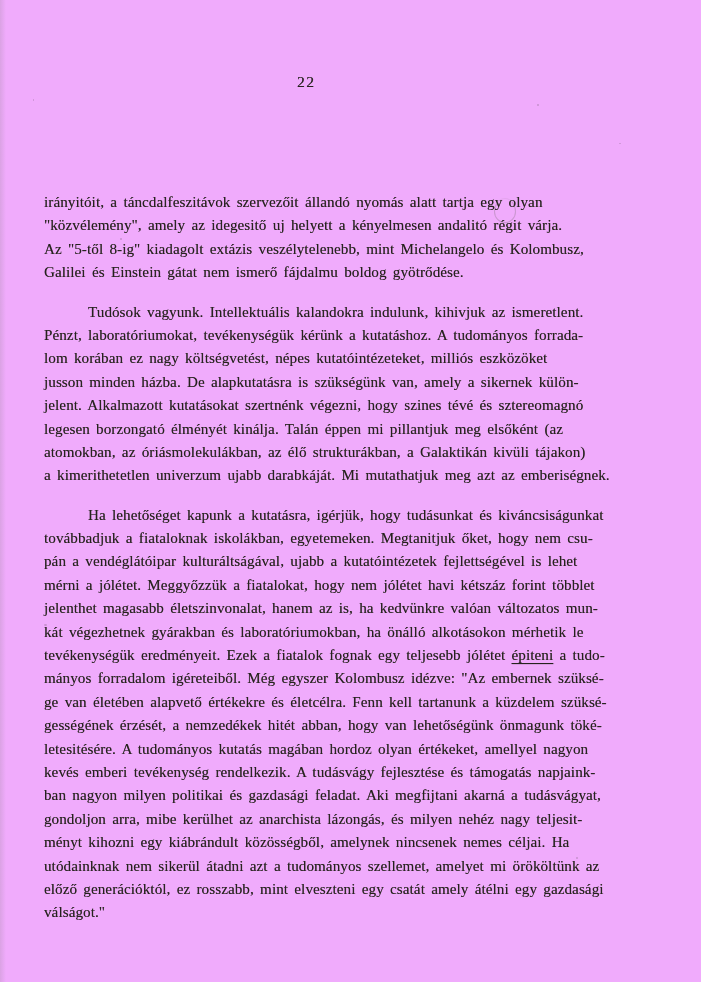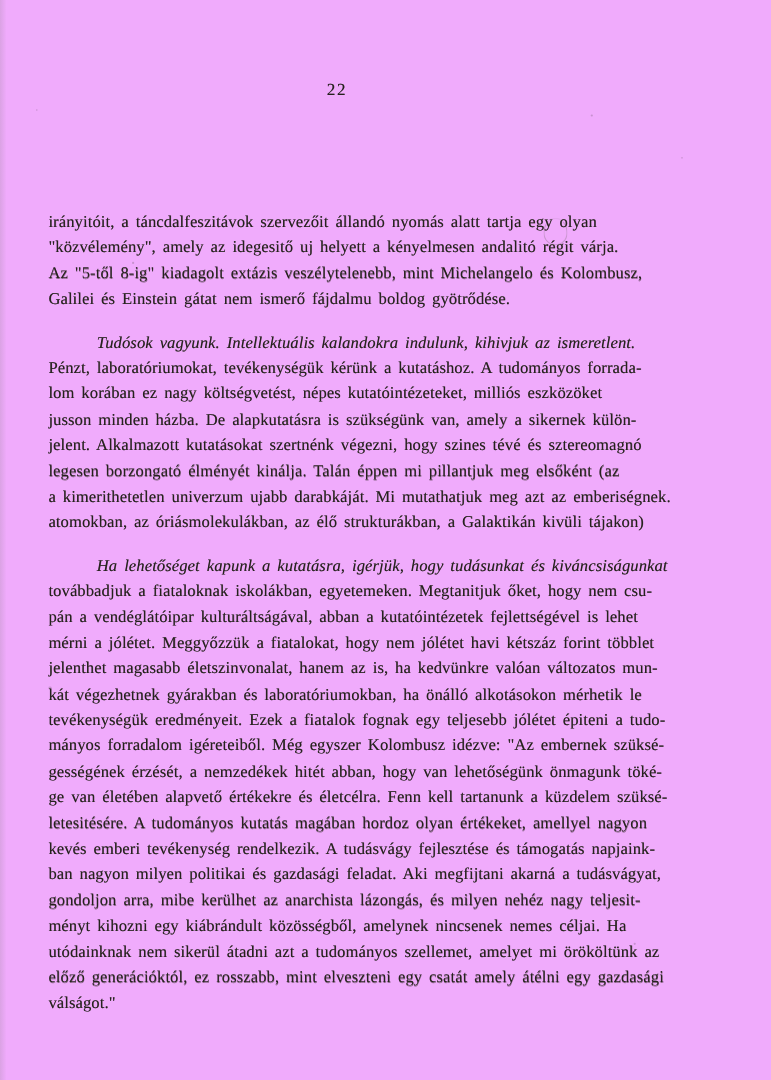--- a/index.html
+++ b/index.html
@@ -44,22 +44,23 @@
   .para + .para { margin-top: 16px; }
   .line {
     height: 23.4px;
     line-height: 23.4px;
     font-size: 15px;
     white-space: nowrap;
     word-spacing: 2.4px;
     letter-spacing: 0.12px;
     text-shadow: 0.25px 0.25px 0.45px rgba(55,48,40,0.55);
   }
-  .line.indent { padding-left: 44px; font-style: italic; }
+  .line.indent { padding-left: 44px; }
   .u {
+    text-decoration: underline;
     text-underline-offset: 3px;
   }
   
   .mark-curl {
     position: absolute;
     left: 494px;
     top: 198px;
     width: 20px;
     height: 23px;
     border: 1.2px solid rgba(95,90,84,0.26);
@@ -97,34 +98,34 @@
         <div class="line">Az "5-től 8-ig" kiadagolt extázis veszélytelenebb, mint Michelangelo és Kolombusz,</div>
         <div class="line">Galilei és Einstein gátat nem ismerő fájdalmu boldog gyötrődése.</div>
       </div>
     <div class="para">
         <div class="line indent">Tudósok vagyunk. Intellektuális kalandokra indulunk, kihivjuk az ismeretlent.</div>
         <div class="line">Pénzt, laboratóriumokat, tevékenységük kérünk a kutatáshoz. A tudományos forrada-</div>
         <div class="line">lom korában ez nagy költségvetést, népes kutatóintézeteket, milliós eszközöket</div>
         <div class="line">jusson minden házba. De alapkutatásra is szükségünk van, amely a sikernek külön-</div>
         <div class="line">jelent. Alkalmazott kutatásokat szertnénk végezni, hogy szines tévé és sztereomagnó</div>
         <div class="line">legesen borzongató élményét kinálja. Talán éppen mi pillantjuk meg elsőként (az</div>
+        <div class="line">atomokban, az óriásmolekulákban, az élő strukturákban, a Galaktikán kivüli tájakon)</div>
         <div class="line">a kimerithetetlen univerzum ujabb darabkáját. Mi mutathatjuk meg azt az emberiségnek.</div>
-        <div class="line">atomokban, az óriásmolekulákban, az élő strukturákban, a Galaktikán kivüli tájakon)</div>
       </div>
     <div class="para">
         <div class="line indent">Ha lehetőséget kapunk a kutatásra, igérjük, hogy tudásunkat és kiváncsiságunkat</div>
         <div class="line">továbbadjuk a fiataloknak iskolákban, egyetemeken. Megtanitjuk őket, hogy nem csu-</div>
-        <div class="line">pán a vendéglátóipar kulturáltságával, abban a kutatóintézetek fejlettségével is lehet</div>
+        <div class="line">pán a vendéglátóipar kulturáltságával, ujabb a kutatóintézetek fejlettségével is lehet</div>
         <div class="line">mérni a jólétet. Meggyőzzük a fiatalokat, hogy nem jólétet havi kétszáz forint többlet</div>
         <div class="line">jelenthet magasabb életszinvonalat, hanem az is, ha kedvünkre valóan változatos mun-</div>
         <div class="line">kát végezhetnek gyárakban és laboratóriumokban, ha önálló alkotásokon mérhetik le</div>
         <div class="line"><span>tevékenységük eredményeit. Ezek a fiatalok fognak egy teljesebb jólétet </span><span class="u">épiteni</span><span> a tudo-</span></div>
         <div class="line">mányos forradalom igéreteiből. Még egyszer Kolombusz idézve: "Az embernek szüksé-</div>
+        <div class="line">ge van életében alapvető értékekre és életcélra. Fenn kell tartanunk a küzdelem szüksé-</div>
         <div class="line">gességének érzését, a nemzedékek hitét abban, hogy van lehetőségünk önmagunk töké-</div>
-        <div class="line">ge van életében alapvető értékekre és életcélra. Fenn kell tartanunk a küzdelem szüksé-</div>
         <div class="line">letesitésére. A tudományos kutatás magában hordoz olyan értékeket, amellyel nagyon</div>
         <div class="line">kevés emberi tevékenység rendelkezik. A tudásvágy fejlesztése és támogatás napjaink-</div>
         <div class="line">ban nagyon milyen politikai és gazdasági feladat. Aki megfijtani akarná a tudásvágyat,</div>
         <div class="line">gondoljon arra, mibe kerülhet az anarchista lázongás, és milyen nehéz nagy teljesit-</div>
         <div class="line">ményt kihozni egy kiábrándult közösségből, amelynek nincsenek nemes céljai. Ha</div>
         <div class="line">utódainknak nem sikerül átadni azt a tudományos szellemet, amelyet mi örököltünk az</div>
         <div class="line">előző generációktól, ez rosszabb, mint elveszteni egy csatát amely átélni egy gazdasági</div>
         <div class="line">válságot."</div>
       </div>
   </div>

